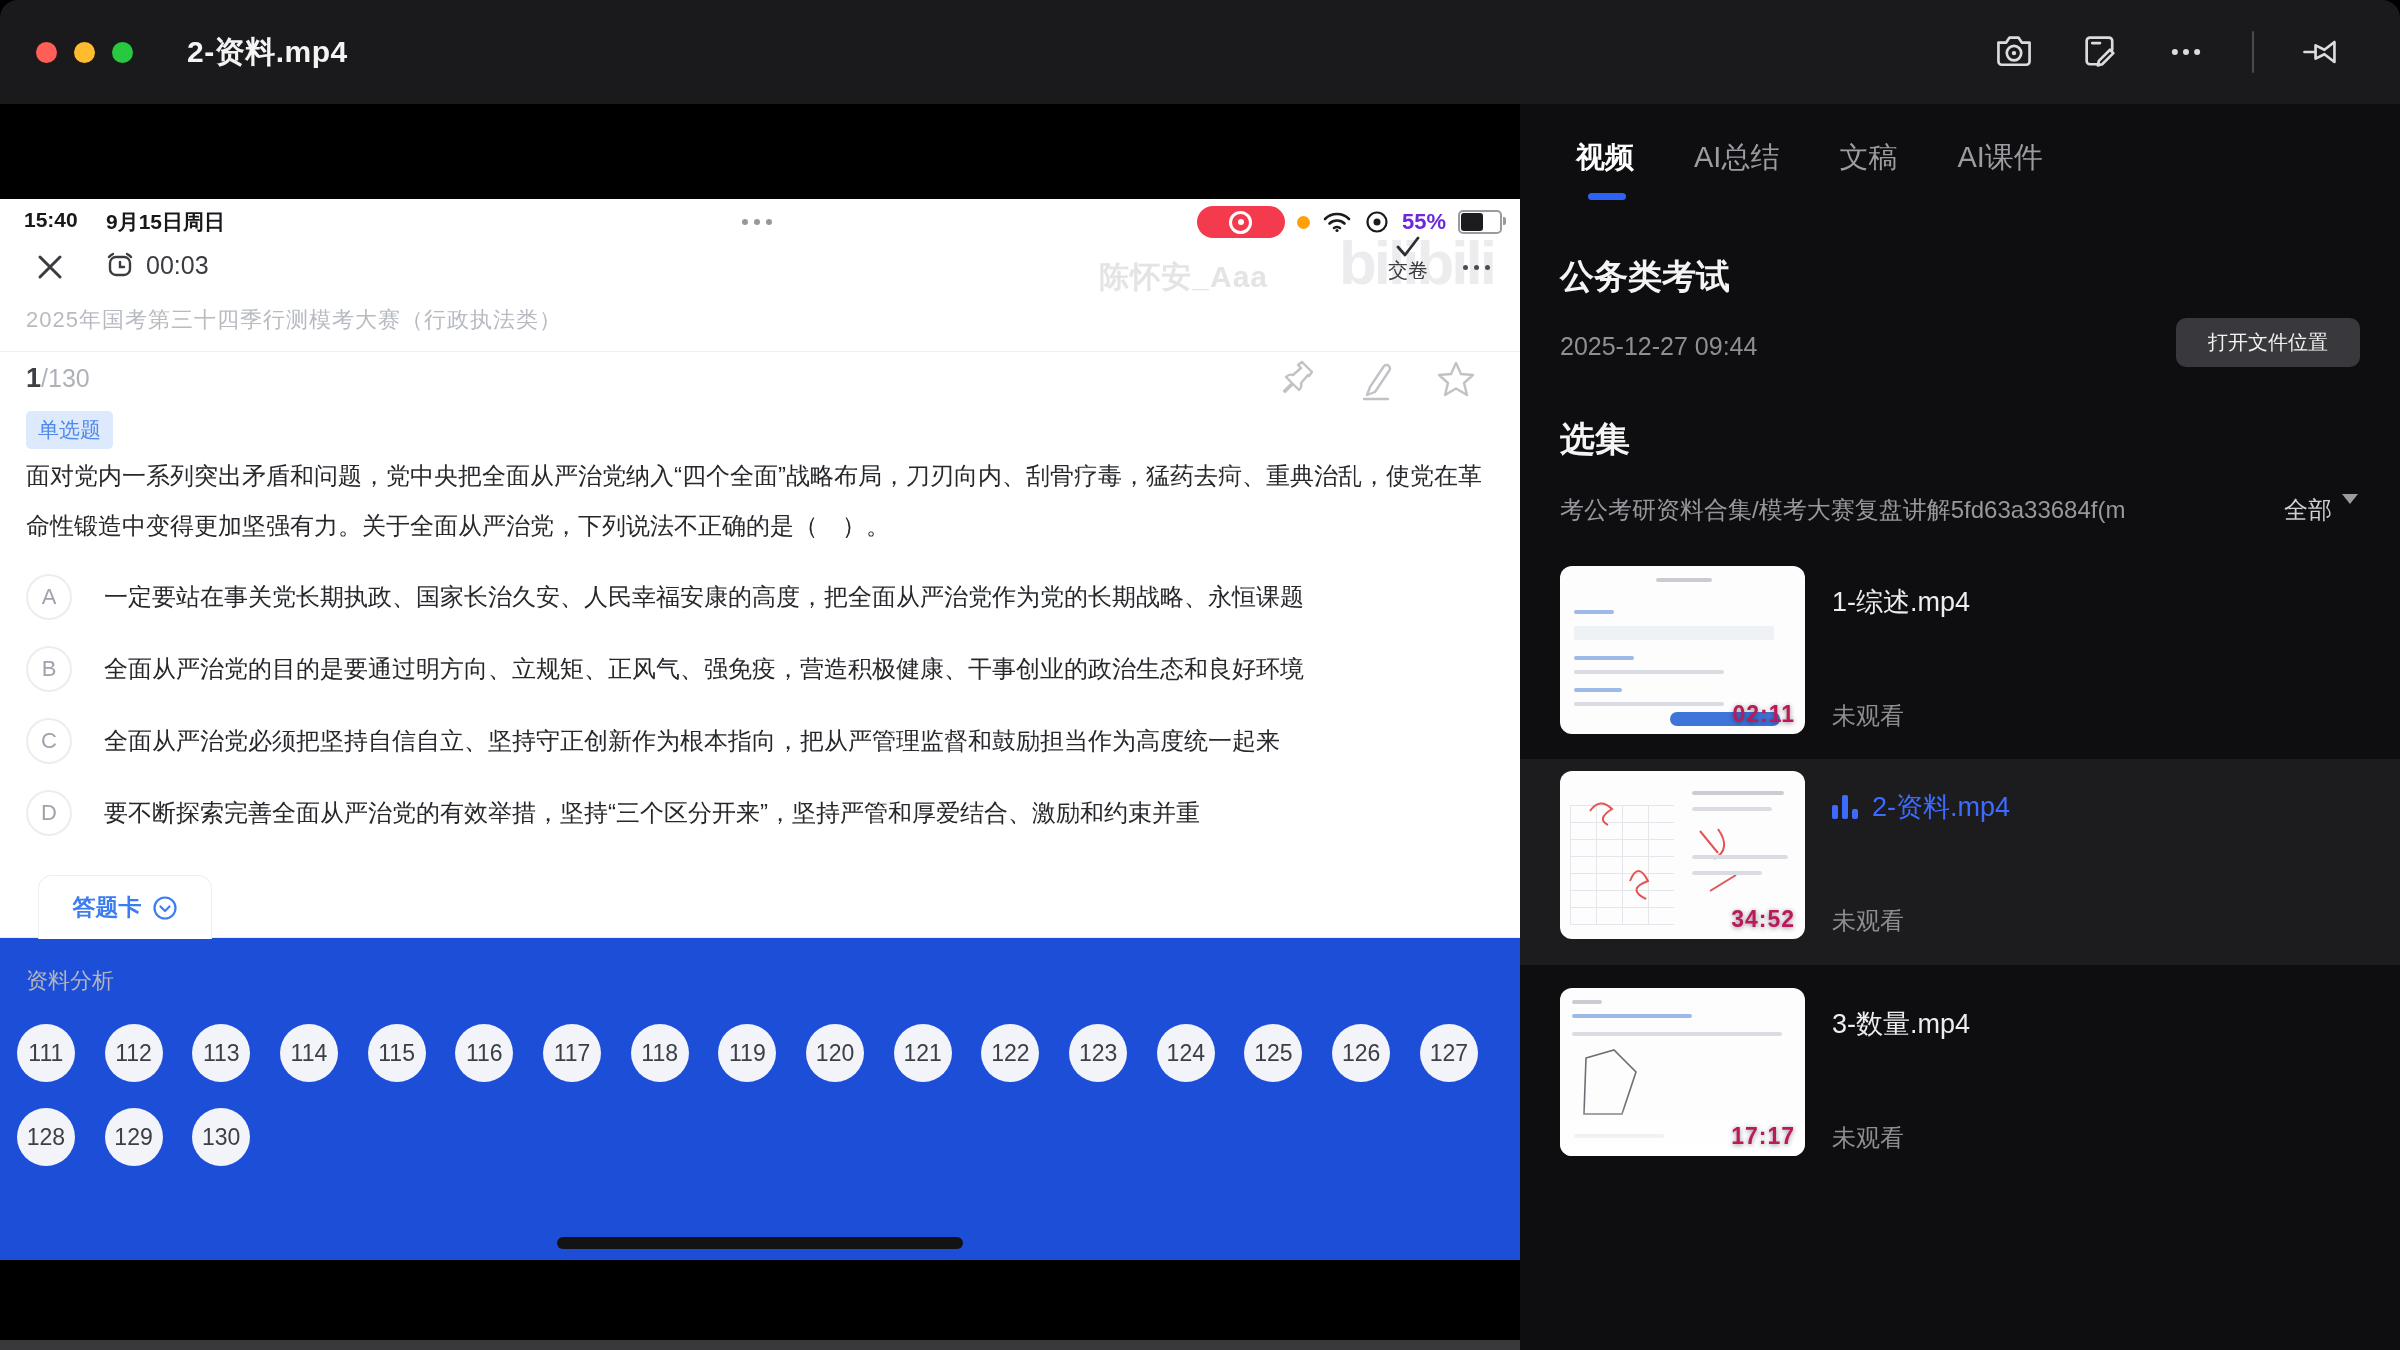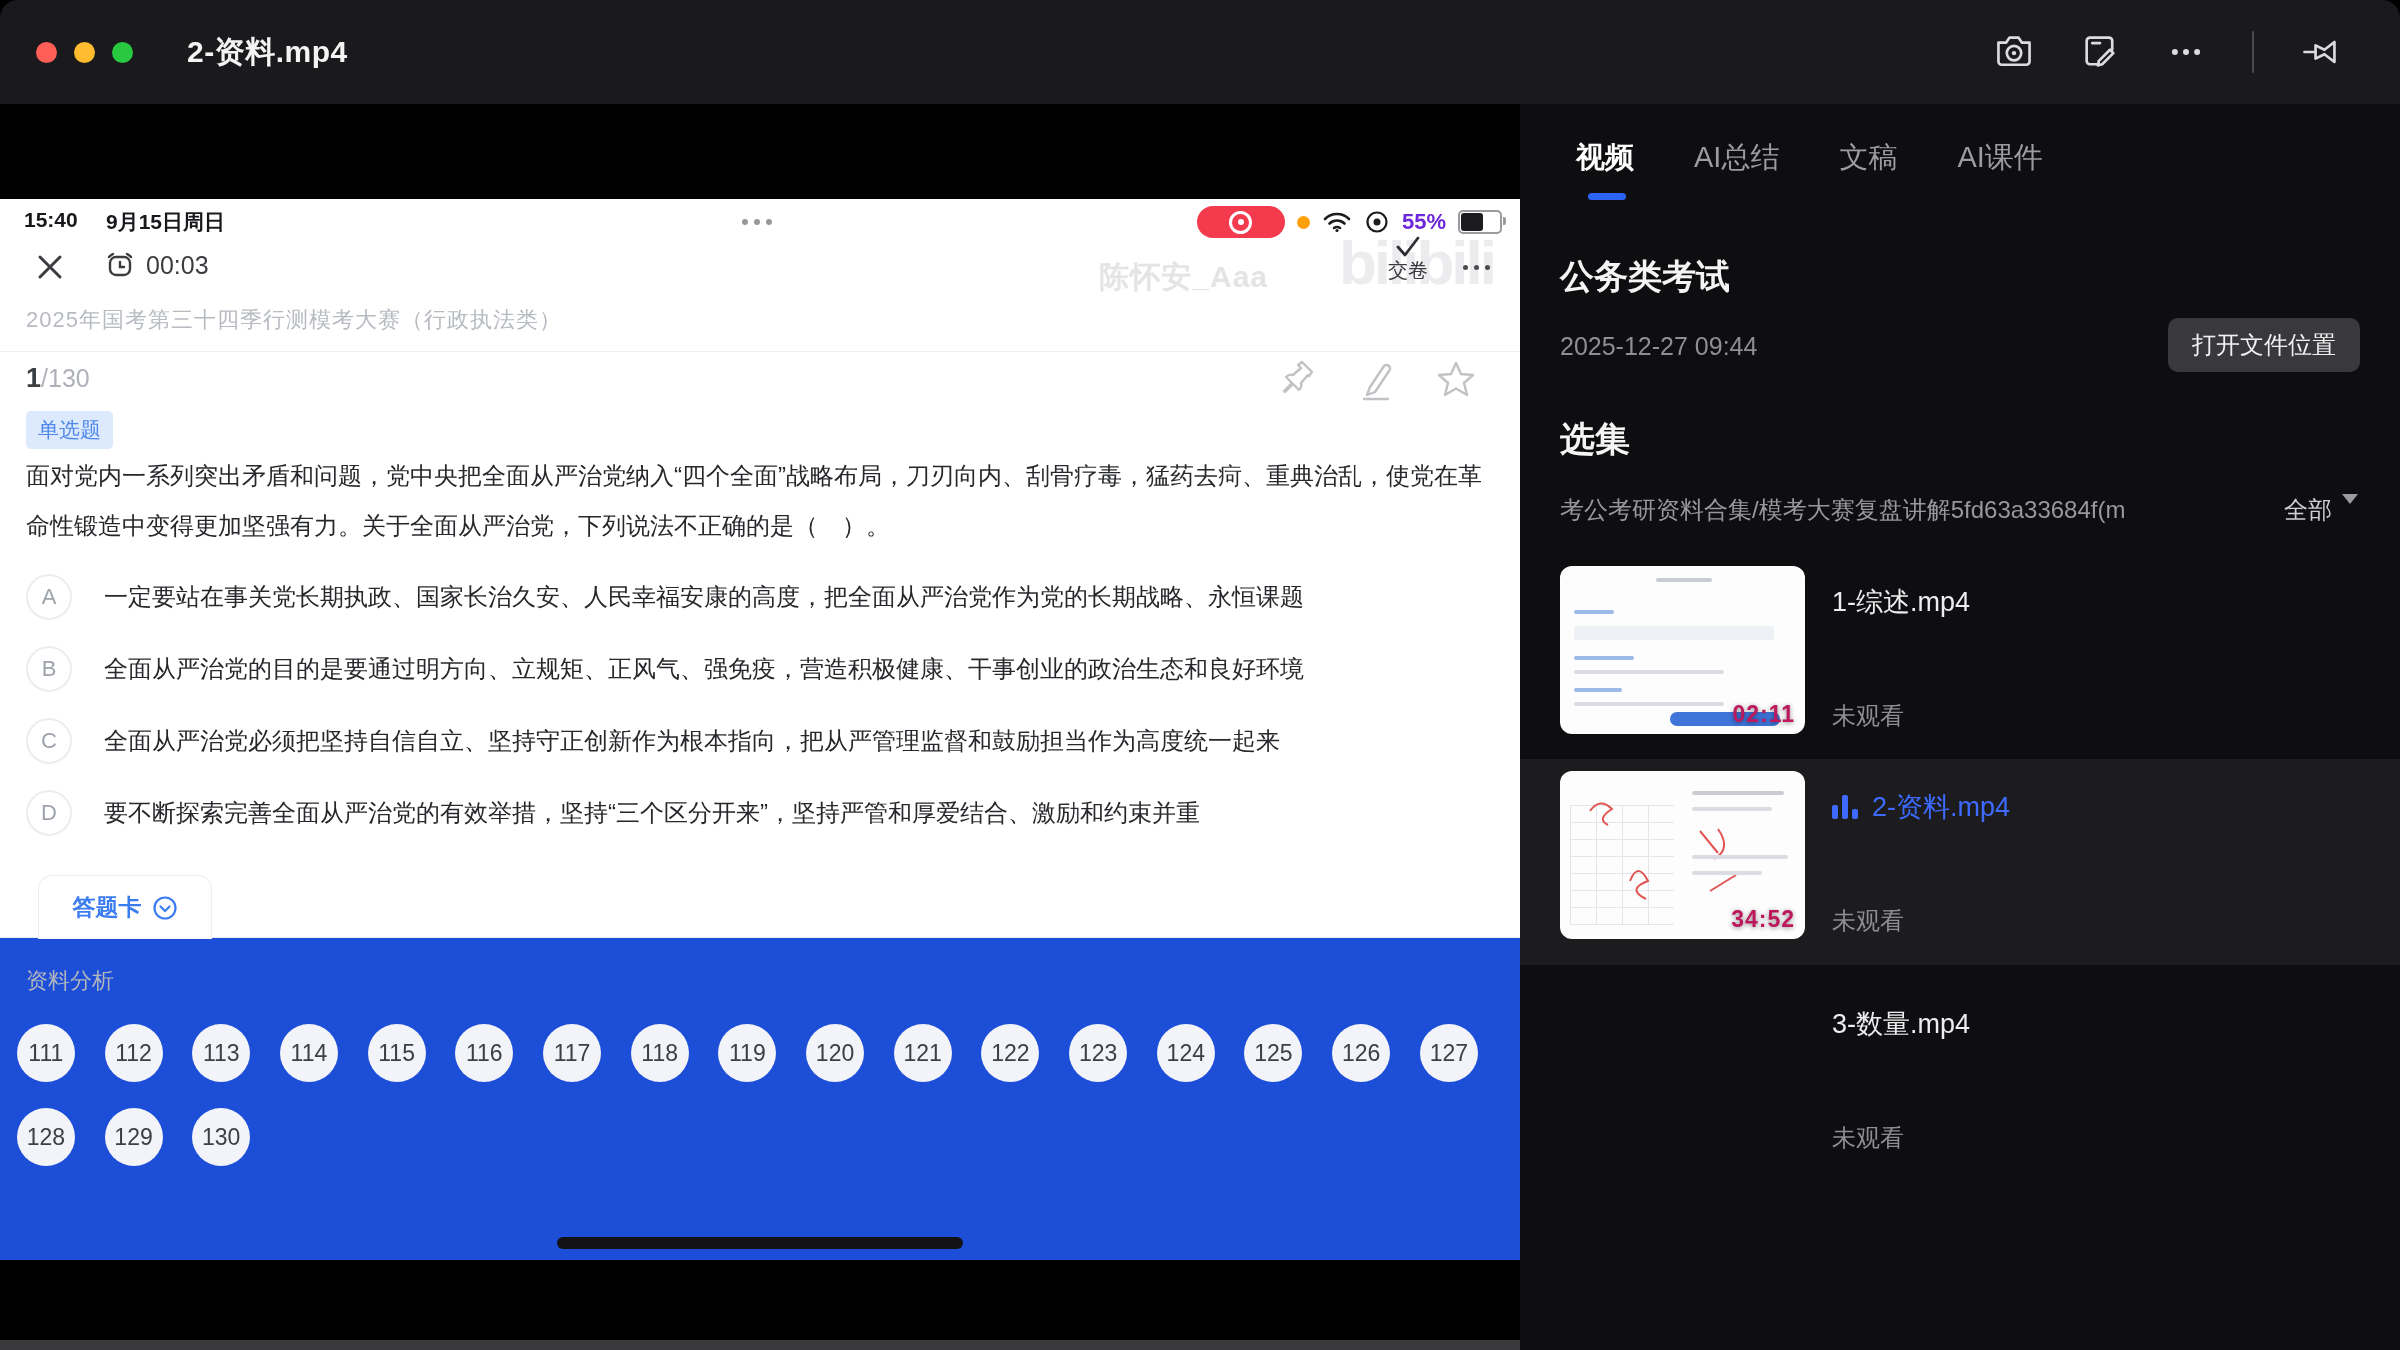--- a/index.html
+++ b/index.html
@@ -75,22 +75,22 @@
     font-size:23px;display:flex;align-items:center;justify-content:center;cursor:pointer;}
   #homeBar{position:absolute;left:557px;top:1038px;width:406px;height:12px;border-radius:7px;background:#131315;}
   
   #sidebar{position:absolute;top:104px;left:1520px;width:880px;height:1246px;background:#0e0e10;}
   #tabsRow{position:absolute;left:56px;top:34px;display:flex;gap:60px;}
   .sb-tab{font-size:29px;color:#9b9ba1;cursor:pointer;}
   .sb-tab.active{color:#ffffff;font-weight:700;}
   #tabUnderline{position:absolute;left:68px;top:89px;width:38px;height:7px;border-radius:4px;background:#2c63f5;}
   #sbTitle{position:absolute;left:40px;top:150px;font-size:34px;font-weight:700;color:#f4f4f5;}
   #sbDate{position:absolute;left:40px;top:228px;font-size:25px;color:#8e8e94;}
-  #openFileBtn{position:absolute;right:40px;top:214px;background:#39393d;color:#f2f2f3;font-size:24px;
-    padding:11px 24px;border-radius:10px;cursor:pointer;}
+  #openFileBtn{position:absolute;right:40px;top:214px;background:#39393d;color:#f2f2f3;font-size:20px;
+    padding:11px 32px;border-radius:10px;cursor:pointer;}
   #plHeader{position:absolute;left:40px;top:312px;font-size:35px;font-weight:700;color:#f4f4f5;}
   #plPath{position:absolute;left:40px;top:390px;width:660px;font-size:24px;color:#97979d;
     white-space:nowrap;overflow:hidden;}
   #plFilter{position:absolute;right:42px;top:390px;display:flex;align-items:flex-start;gap:10px;cursor:pointer;}
   #plFilterTxt{font-size:24px;color:#cfcfd4;}
   .caret{width:0;height:0;border-left:8px solid transparent;border-right:8px solid transparent;border-top:10px solid #9a9aa0;}
   .ep{position:absolute;left:0;width:880px;height:206px;cursor:pointer;}
   .ep.selected{background:#1c1c1f;}
   .ep-thumb{position:absolute;left:40px;top:12px;width:245px;height:168px;border-radius:12px;background:#fdfdfd;overflow:hidden;}
   .ep-dur{position:absolute;right:10px;bottom:6px;font-size:23px;font-weight:700;color:#be185d;
@@ -377,19 +377,30 @@
             <i></i>
             <i></i>
             <i></i>
           </span>
         <span>2-资料.mp4</span>
       </div>
       <div class="ep-status">未观看</div>
     </div>
 
     <div class="ep" style="top:872px">
+      <div class="ep-thumb">
+        <span class="t-line" style="left:12px;top:12px;width:30px;background:#c9cdd3"></span>
+        <span class="t-line blue" style="left:12px;top:26px;width:120px"></span>
+        <span class="t-line" style="left:12px;top:44px;width:210px"></span>
+        <svg width="90" height="80" style="position:absolute;left:14px;top:56px" fill="none" stroke="#6b7076" stroke-width="1.6">
+          <path d="M12 14 L40 6 L62 28 L48 70 L10 70 Z"></path>
+        </svg>
+        <span class="t-line" style="left:14px;top:146px;width:90px"></span>
+        <span style="position:absolute;left:0;bottom:0;width:100%;height:50px;background:linear-gradient(180deg,rgba(255,255,255,0),#ffffff)"></span>
+        <span class="ep-dur">17:17</span>
+      </div>
       <div class="ep-title">
           <span>3-数量.mp4</span>
         </div>
       <div class="ep-status">未观看</div>
     </div>
   </div>
 </div>
 
 </body></html>

